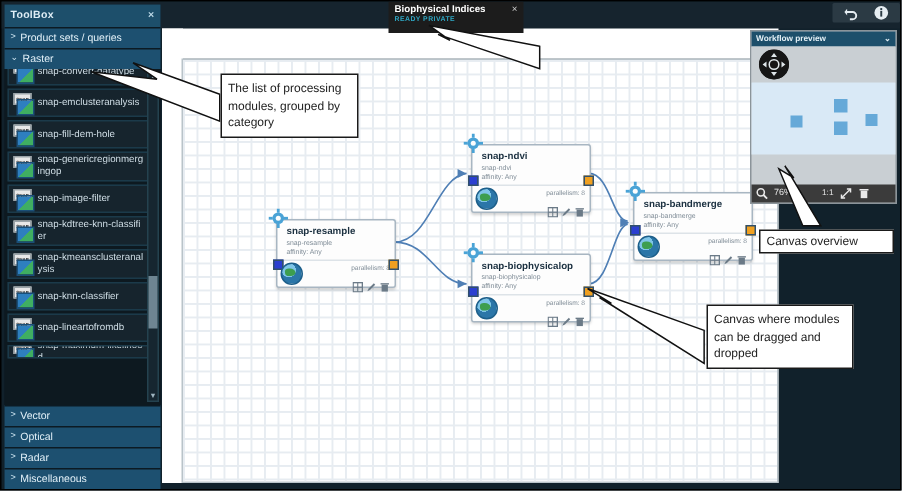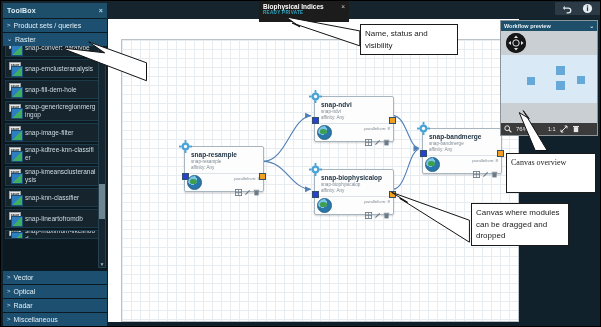--- a/index.html
+++ b/index.html
@@ -584,26 +584,26 @@
       <path d="M146 62 L 88 41 L 104 52 L 60 47 L 146 80 Z"></path>
 
       <path d="M360 30 L 286 16 L 300 26 L 292 22 L 360 45 Z"></path>
 
       <path d="M536 150 L 520 112 L 530 118 L 524 110 L 548 150 Z"></path>
 
       <path d="M470 220 L 392 192 L 408 202 L 400 198 L 470 242 Z"></path>
     </g>
   </svg>
 
-
-  <div class="anno" style="left:359px;top:23px;width:98px;">
-    <span>Name, status and visibility</span>
-  </div>
-
-  <div class="anno" style="left:505px;top:152px;width:90px;height:40px;display:flex;font-family:Liberation Serif, serif;">
+  <div class="anno" style="left:146px;top:48px;width:92px;">
+    <span>The list of processing modules, grouped by category</span>
+  </div>
+
+
+  <div class="anno" style="left:505px;top:152px;width:90px;height:16px;display:flex;align-items:center;">
     <span>Canvas overview</span>
   </div>
 
   <div class="anno" style="left:470px;top:202px;width:98px;">
     <span>Canvas where modules can be dragged and dropped</span>
   </div>
 
 </div>
 
 </body></html>

